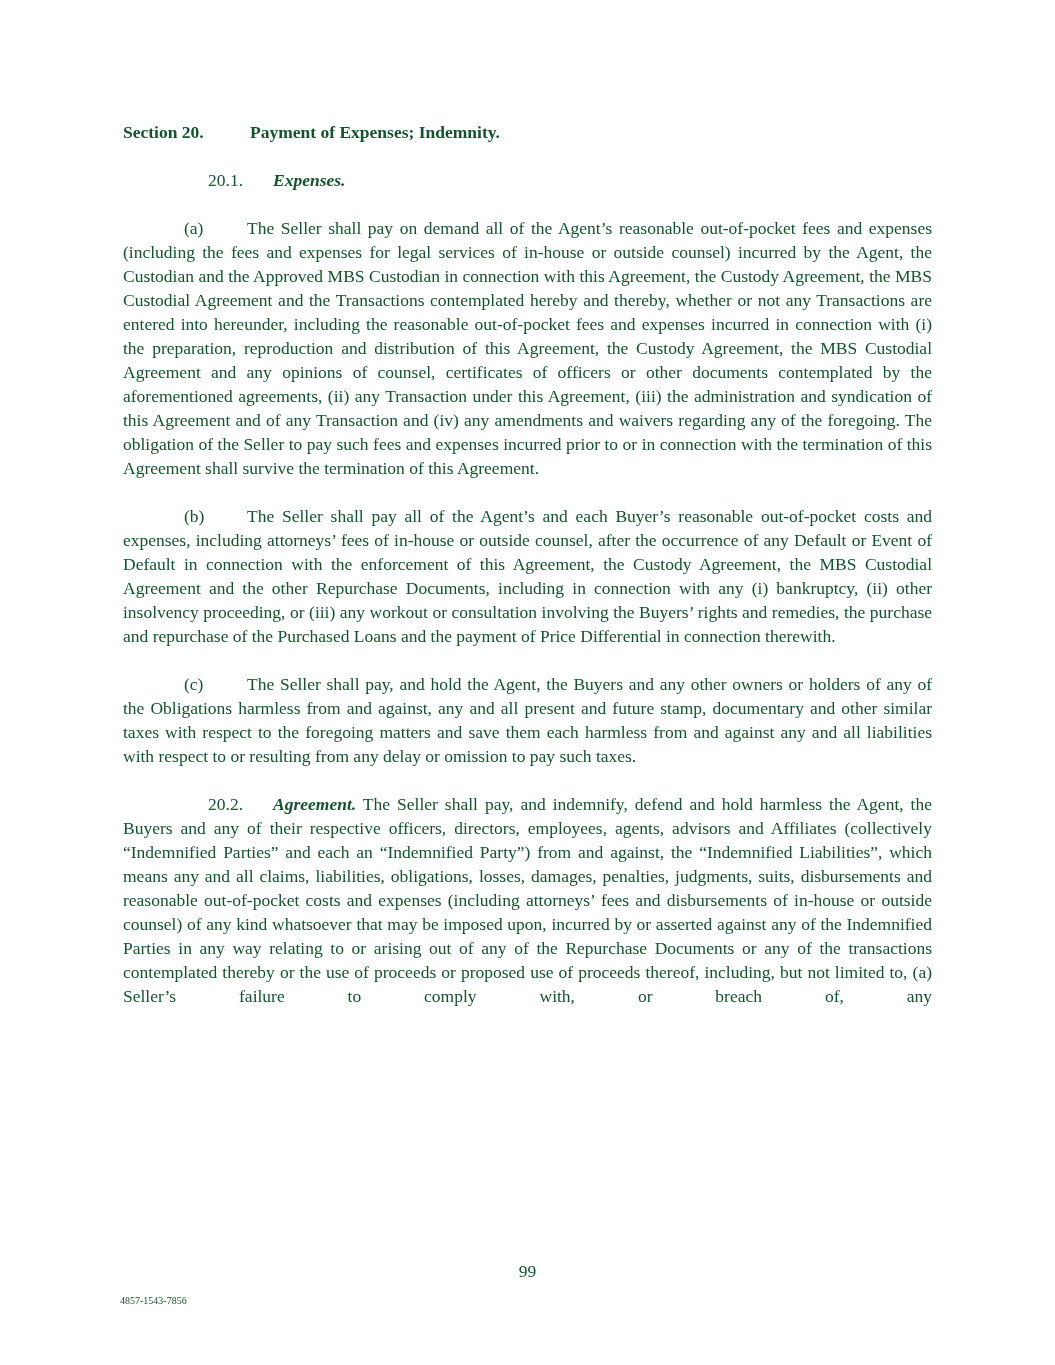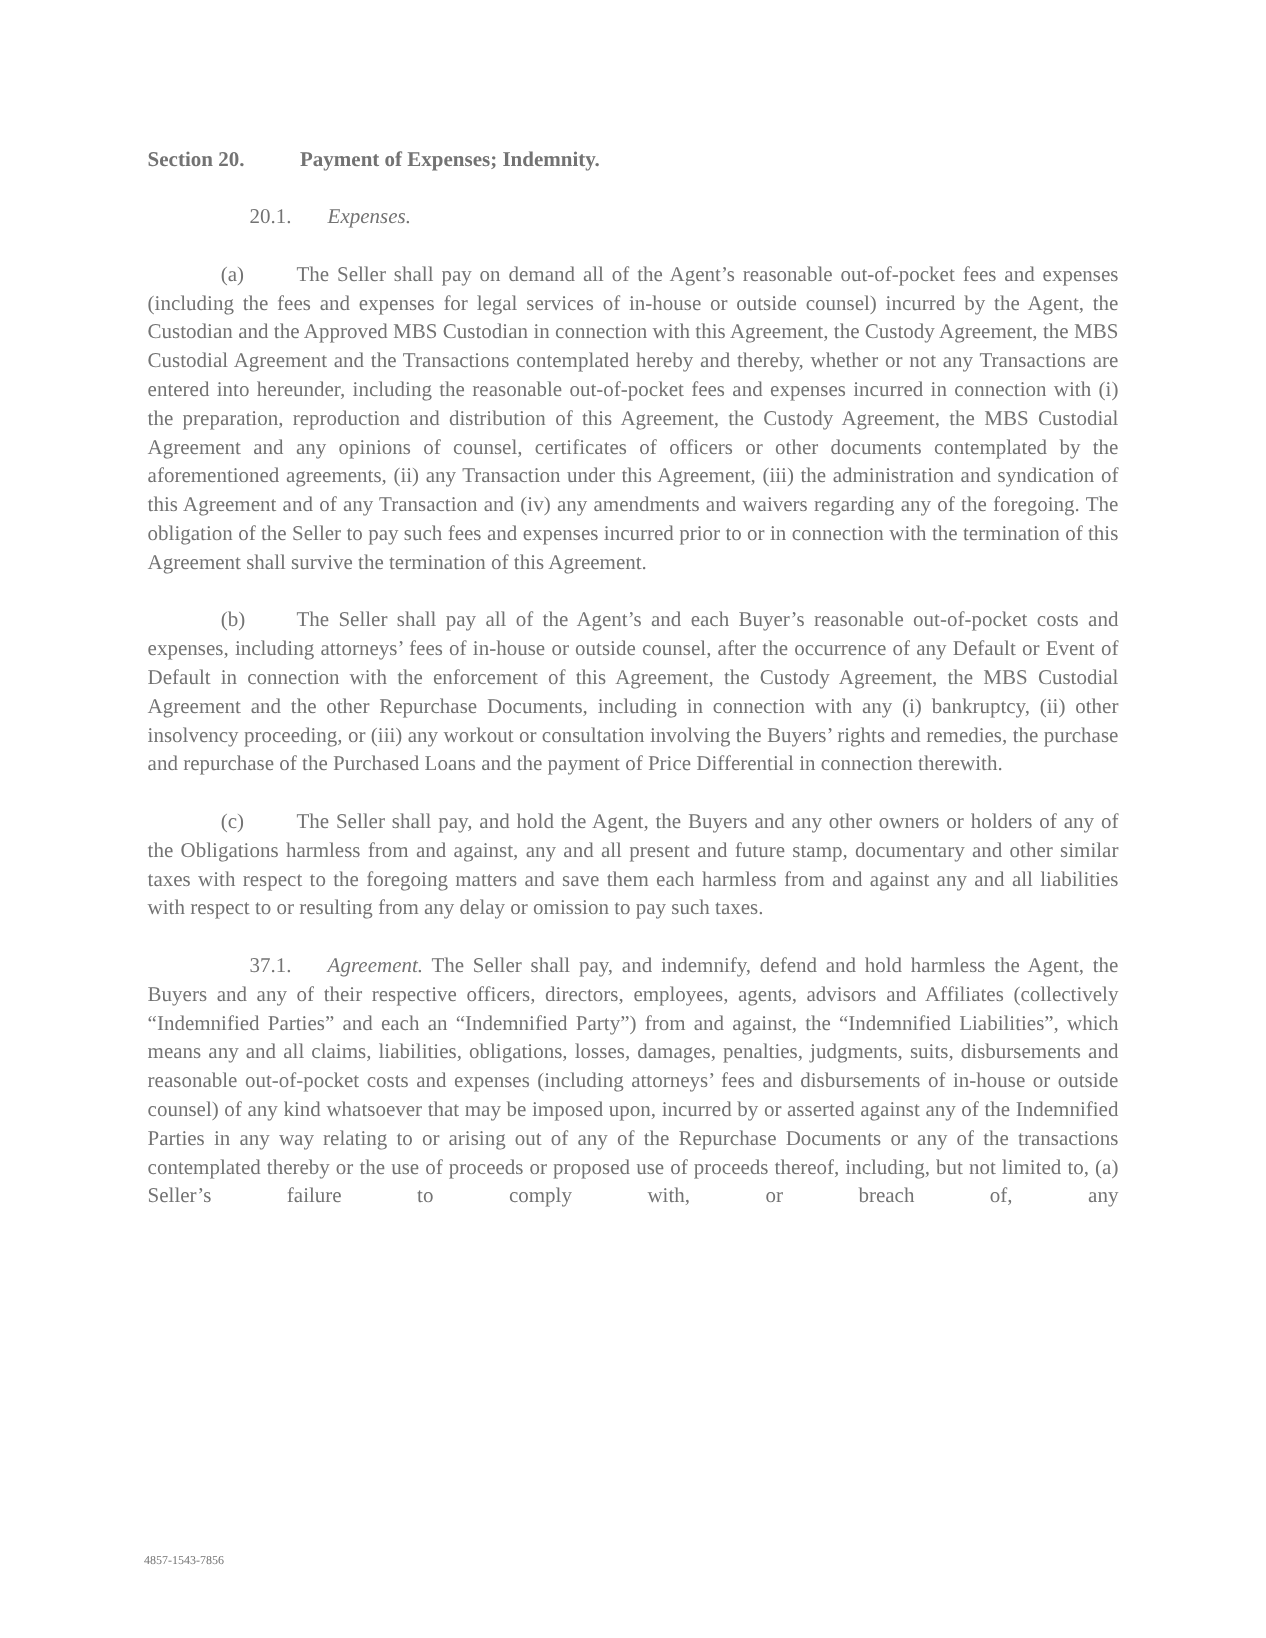--- a/index.html
+++ b/index.html
@@ -3,21 +3,21 @@
 <meta charset="utf-8">
 <style>
   * { box-sizing: border-box; }
   html, body { margin: 0; padding: 0; background: #ffffff; }
   .page {
     position: relative;
     width: 1055px;
     height: 1365px;
     margin: 0 auto;
     background: #ffffff;
-    color: #737373;
+    color: #14532d;
     font-family: "Liberation Serif", "DejaVu Serif", serif;
     font-size: 17.5px;
     line-height: 24px;
     overflow: hidden;
   }
   .content {
     position: absolute;
     left: 123px;
     top: 120px;
     width: 809px;
@@ -35,21 +35,21 @@
   }
   .sub-heading {
     text-align: left;
     text-indent: 85px;
   }
   .sub-num {
     display: inline-block;
     width: 65px;
     text-indent: 0;
   }
-  .italic { font-style: italic; }
+  .italic { font-style: italic; font-weight: bold; }
   .para {
     text-indent: 61px;
   }
   .para .marker {
     display: inline-block;
     width: 63px;
     text-indent: 0;
   }
   .sub2 {
     text-indent: 85px;
@@ -80,19 +80,20 @@
 
     <p class="sub-heading"><span class="sub-num">20.1.</span><span class="italic">Expenses.</span></p>
 
     <p class="para"><span class="marker">(a)</span><span>The Seller shall pay on demand all of the Agent’s reasonable out-of-pocket fees and expenses (including the fees and expenses for legal services of in-house or outside counsel) incurred by the Agent, the Custodian and the Approved MBS Custodian in connection with this Agreement, the Custody Agreement, the MBS Custodial Agreement and the Transactions contemplated hereby and thereby, whether or not any Transactions are entered into hereunder, including the reasonable out-of-pocket fees and expenses incurred in connection with (i) the preparation, reproduction and distribution of this Agreement, the Custody Agreement, the MBS Custodial Agreement and any opinions of counsel, certificates of officers or other documents contemplated by the aforementioned agreements, (ii) any Transaction under this Agreement, (iii) the administration and syndication of this Agreement and of any Transaction and (iv) any amendments and waivers regarding any of the foregoing.  The obligation of the Seller to pay such fees and expenses incurred prior to or in connection with the termination of this Agreement shall survive the termination of this Agreement.</span></p>
 
     <p class="para"><span class="marker">(b)</span><span>The Seller shall pay all of the Agent’s and each Buyer’s reasonable out-of-pocket costs and expenses, including attorneys’ fees of in-house or outside counsel, after the occurrence of any Default or Event of Default in connection with the enforcement of this Agreement, the Custody Agreement, the MBS Custodial Agreement and the other Repurchase Documents, including in connection with any (i) bankruptcy, (ii) other insolvency proceeding, or (iii) any workout or consultation involving the Buyers’ rights and remedies, the purchase and repurchase of the Purchased Loans and the payment of Price Differential in connection therewith.</span></p>
 
     <p class="para"><span class="marker">(c)</span><span>The Seller shall pay, and hold the Agent, the Buyers and any other owners or holders of any of the Obligations harmless from and against, any and all present and future stamp, documentary and other similar taxes with respect to the foregoing matters and save them each harmless from and against any and all liabilities with respect to or resulting from any delay or omission to pay such taxes.</span></p>
 
 
-    <p class="sub2"><span class="sub-num">37.1.</span><span class="italic">Agreement.</span>
+    <p class="sub2"><span class="sub-num">20.2.</span><span class="italic">Agreement.</span>
 <span>The Seller shall pay, and indemnify, defend and hold harmless the Agent, the Buyers and any of their respective officers, directors, employees, agents, advisors and Affiliates (collectively “Indemnified Parties” and each an “Indemnified Party”) from and against, the “Indemnified Liabilities”, which means any and all claims, liabilities, obligations, losses, damages, penalties, judgments, suits, disbursements and reasonable out-of-pocket costs and expenses (including attorneys’ fees and disbursements of in-house or outside counsel) of any kind whatsoever that may be imposed upon, incurred by or asserted against any of the Indemnified Parties in any way relating to or arising out of any of the Repurchase Documents or any of the transactions contemplated thereby or the use of proceeds or proposed use of proceeds thereof, including, but not limited to, (a) Seller’s failure to comply with, or breach of, any</span></p>
 
   </div>
 
+  <div class="page-number">99</div>
   <div class="footer-id">4857-1543-7856</div>
 </div>
 
 </body></html>

